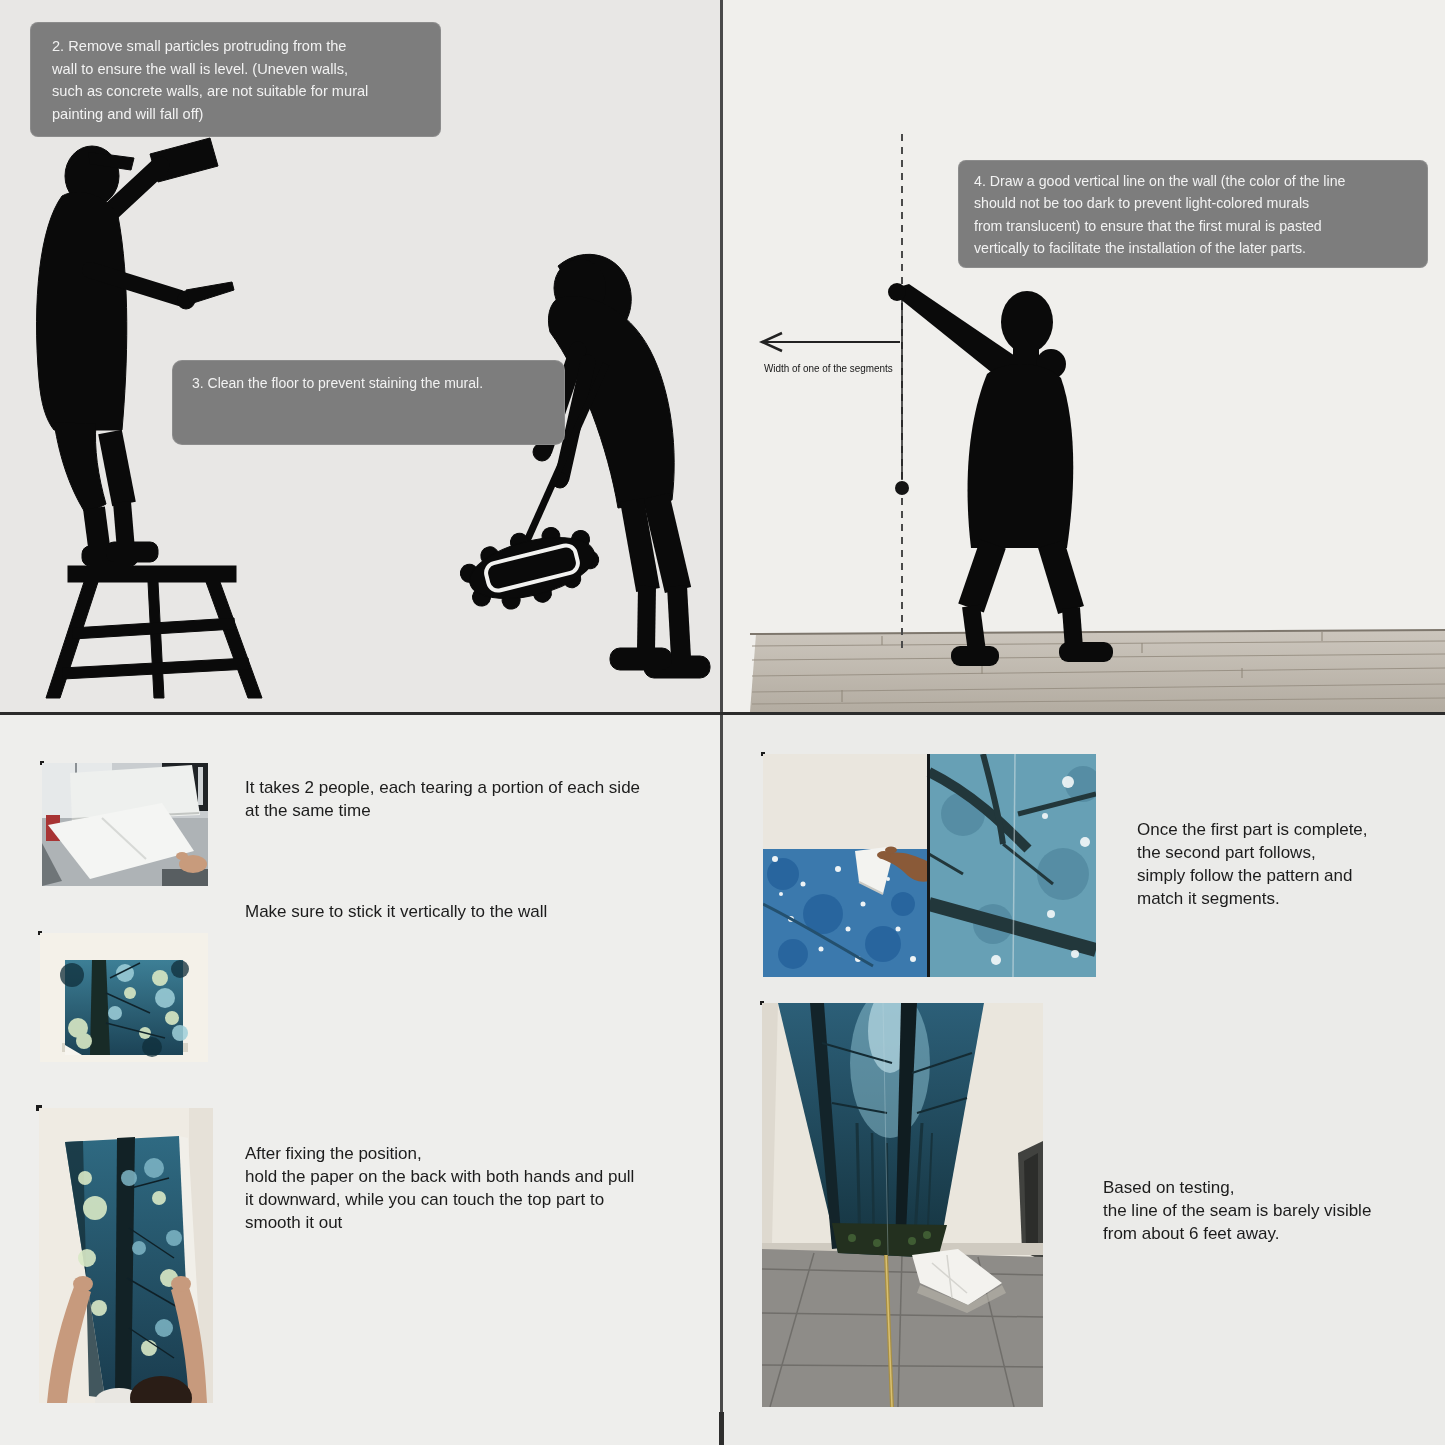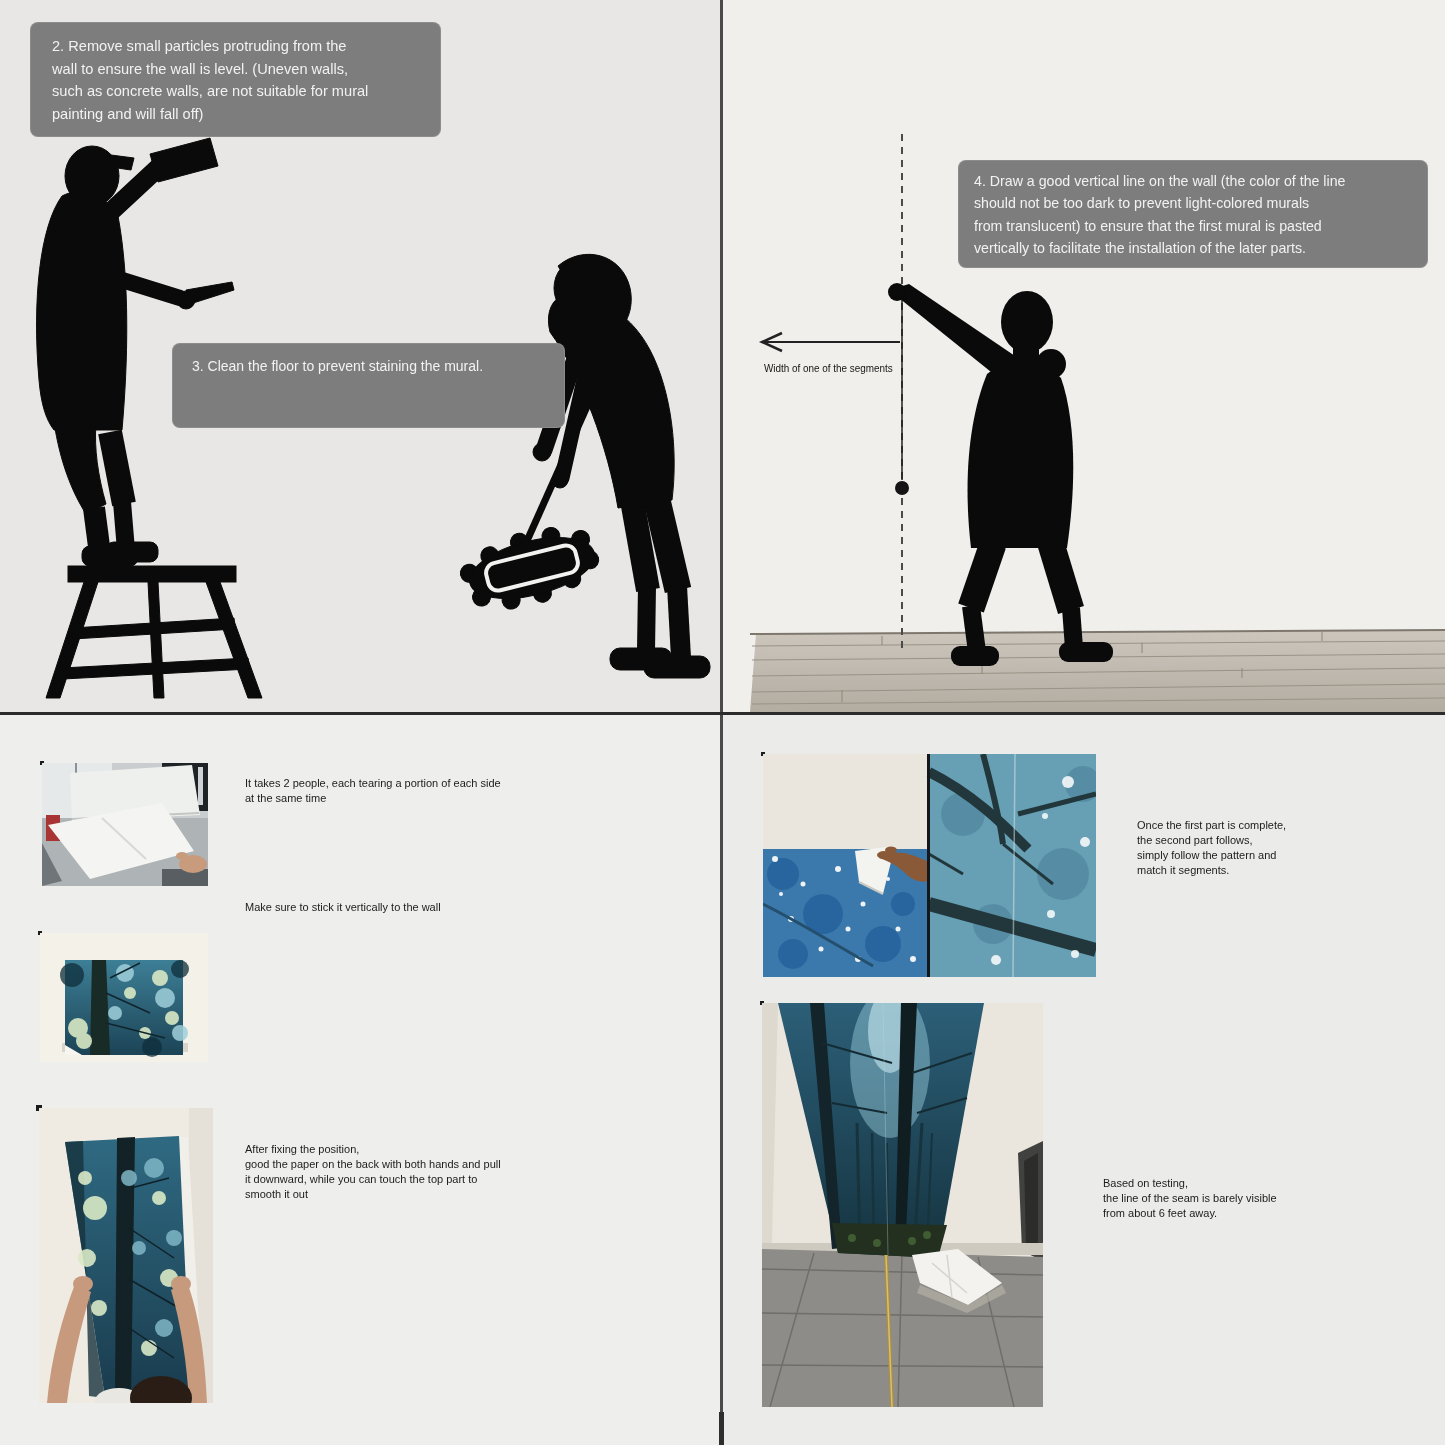--- a/index.html
+++ b/index.html
@@ -10,23 +10,23 @@
   #q-tr{left:722px;top:0;width:723px;height:714px;background:#f0efec;}
   #q-bl{left:0;top:714px;width:722px;height:731px;background:#eeeeec;}
   #q-br{left:722px;top:714px;width:723px;height:731px;background:#ebebe9;}
   .divider-v{position:absolute;left:720px;top:0;width:3px;height:1445px;background:var(--divider-dark,#4a4a4a);z-index:40;}
   .divider-v-cap{position:absolute;left:719px;top:1412px;width:5px;height:33px;background:#2e2e2e;z-index:41;}
   .divider-h{position:absolute;left:0;top:712px;width:1445px;height:3px;background:#2b2b2b;z-index:40;}
   .note-box{position:absolute;background:var(--note-box-bg,#7d7d7d);border-radius:8px;
             color:var(--note-text,#f2f2f2);white-space:pre-line;z-index:10;
             box-shadow:0 0 0 1px rgba(255,255,255,.12) inset;}
   #note2{left:30px;top:22px;width:411px;height:115px;font-size:14.6px;line-height:1.55;padding:13px 18px 0 22px;box-sizing:border-box;}
-  #note3{left:172px;top:343px;width:393px;height:85px;font-size:14px;line-height:1.4;padding:14px 14px 0 20px;box-sizing:border-box;}
+  #note3{left:172px;top:360px;width:393px;height:85px;font-size:14px;line-height:1.4;padding:14px 14px 0 20px;box-sizing:border-box;border-radius:10px;}
   #note4{left:958px;top:160px;width:470px;height:108px;font-size:14.2px;line-height:1.57;padding:10px 10px 0 16px;box-sizing:border-box;}
-  .tip{position:absolute;font-size:11px;line-height:1.36;white-space:pre-line;color:var(--body-text,#1c1c1c);}
+  .tip{position:absolute;font-size:17px;line-height:1.36;white-space:pre-line;color:var(--body-text,#1c1c1c);}
   #tip-tear{left:245px;top:776px;}
   #tip-vertical{left:245px;top:900px;}
   #tip-smooth{left:245px;top:1142px;}
   #tip-match{left:1137px;top:818px;}
   #tip-seam{left:1103px;top:1176px;}
   #arrow-label{position:absolute;left:764px;top:362px;width:140px;font-size:11px;
                transform:scaleX(.9);transform-origin:left;white-space:nowrap;color:#161616;}
   .photo{position:absolute;border:2px solid #1c1c1c;background:#ddd;z-index:5;}
   .photo svg{display:block;}
   #photo1{left:40px;top:761px;}
@@ -395,21 +395,21 @@
           <line x1="185" y1="252" x2="190" y2="295"></line>
       </g>
       <polygon points="158,282 206,302 240,282 244,290 205,310 155,290" fill="#b9b5ac" opacity="0.6"></polygon>
     </svg>
   </div>
 
   <div id="tip-tear" class="tip">It takes 2 people, each tearing a portion of each side
 at the same time</div>
   <div id="tip-vertical" class="tip">Make sure to stick it vertically to the wall</div>
   <div id="tip-smooth" class="tip">After fixing the position,
-good the paper on the back with both hands and pull
+hold the paper on the back with both hands and pull
 it downward, while you can touch the top part to
 smooth it out</div>
   <div id="tip-match" class="tip">Once the first part is complete,
 the second part follows,
 simply follow the pattern and
 match it segments.</div>
   <div id="tip-seam" class="tip">Based on testing,
 the line of the seam is barely visible
 from about 6 feet away.</div>
 

